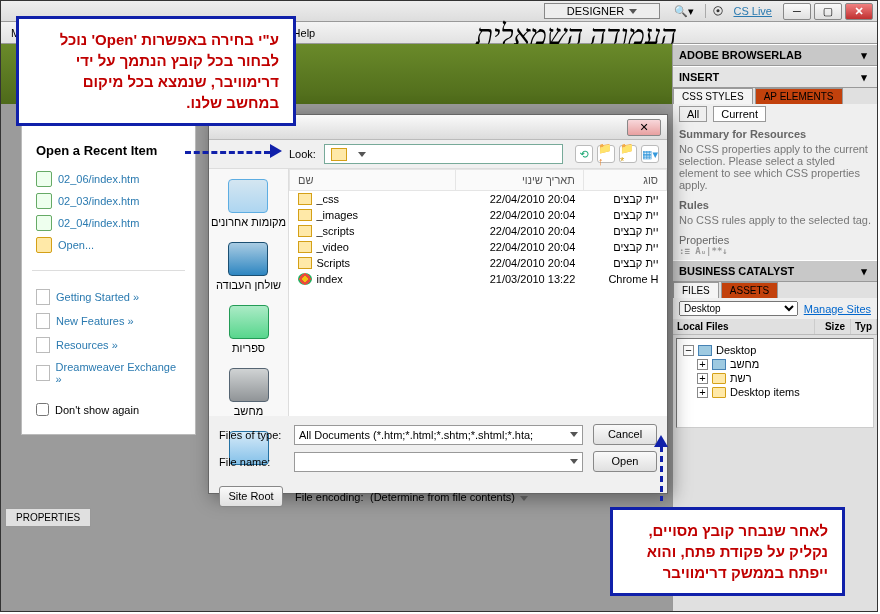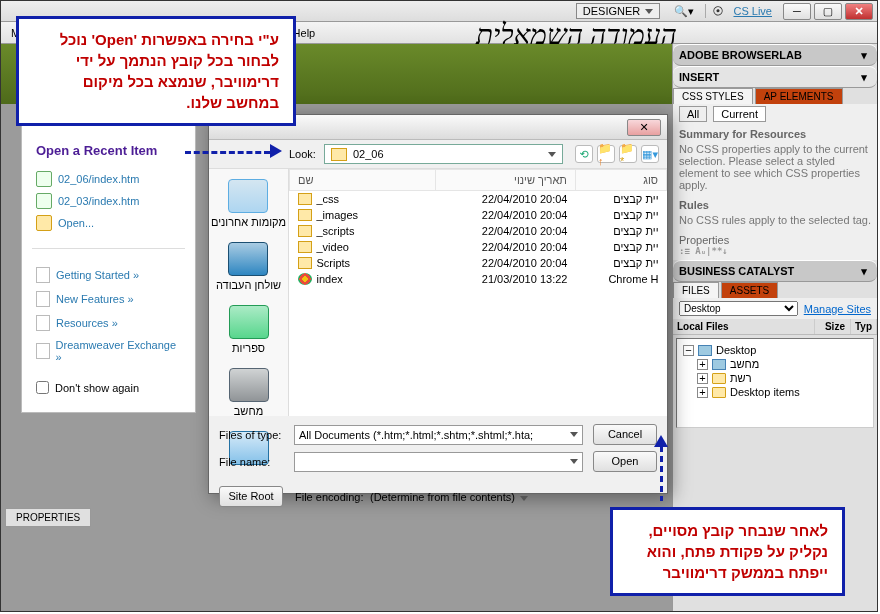--- a/index.html
+++ b/index.html
@@ -9,31 +9,31 @@
 .top-link { color: #2a7ab0; margin: 0 8px; text-decoration: underline; cursor: pointer; }
 .btn-win { display: inline-block; width: 28px; height: 17px; border: 1px solid #888; border-radius: 2px; background: linear-gradient(#fafafa,#e0e0e0); margin-left: 3px; text-align: center; line-height: 14px; cursor: pointer; }
 .btn-close { background: linear-gradient(#f08080,#c03030); color: #fff; font-weight: bold; }
 .menu-row { height: 22px; background: linear-gradient(#f4f4f4,#e2e2e2); display: flex; align-items: center; border-bottom: 1px solid #999; }
 .menu-row .menu-item { padding: 0 10px; cursor: pointer; }
 .hebrew-title { position: absolute; right: 200px; top: 18px; font-size: 28px; font-family: 'Times New Roman', serif; font-style: italic; direction: rtl; }
 .body-area { position: absolute; top: 43px; left: 0; right: 0; bottom: 0; display: flex; }
 .main-canvas { flex: 1; position: relative; background: #9b9b9b; }
 .green-band { height: 60px; background: linear-gradient(#6a8a2a,#4e6a1a); }
 .welcome { position: absolute; top: 80px; left: 20px; width: 175px; background: #fff; border: 1px solid #bbb; padding: 18px 14px; }
-.welcome h3 { font-size: 13px; font-weight: bold; color: #4c1d95; margin-bottom: 10px; }
+.welcome h3 { font-size: 13px; font-weight: bold; color: #000000; margin-bottom: 10px; }
 .rec-item { display: flex; align-items: center; padding: 3px 0; color: #2a7ab0; cursor: pointer; }
 .rec-item .mini-ico { width: 16px; height: 16px; margin-right: 6px; border: 1px solid #6a6; background: #efe; border-radius: 2px; }
 .rec-item.folder .mini-ico { background: #ffe9a8; border: 1px solid #d4a017; }
 .welcome .sep { height: 1px; background: #ddd; margin: 14px -4px; }
 .gs-link { display: flex; align-items: center; padding: 4px 0; color: #2a7ab0; cursor: pointer; }
 .gs-link .doc-ico { width: 14px; height: 16px; margin-right: 6px; border: 1px solid #bbb; background: #fff; }
 .dontshow { margin-top: 14px; display: flex; align-items: center; }
 .dontshow input { margin-right: 6px; }
 .side-panels { width: 205px; background: #e0e0e0; border-left: 1px solid #999; display: flex; flex-direction: column; }
-.panel-head { background: #c8c8c8; padding: 3px 6px; font-size: 10px; font-weight: bold; border-top: 1px solid #fff; border-bottom: 1px solid #999; display: flex; justify-content: space-between; align-items: center; border-radius: 8px; }
+.panel-head { background: #c8c8c8; padding: 3px 6px; font-size: 10px; font-weight: bold; border-top: 1px solid #fff; border-bottom: 1px solid #999; display: flex; justify-content: space-between; align-items: center; }
 .panel-body { background: #efefef; padding: 4px 6px; color: #777; font-size: 10px; }
 .tab-row { display: flex; background: #e0e0e0; }
 .tab { padding: 2px 8px; background: #c2410c; border: 1px solid #999; border-bottom: none; margin-right: 2px; font-size: 10px; cursor: pointer; }
 .tab.active { background: #f4f4f4; }
 .sel-row { display: flex; align-items: center; padding: 3px 6px; background: #efefef; }
 .sel-row select { flex: 1; margin-right: 6px; font-size: 10px; }
 .tree { padding: 4px 6px; background: #fff; border: 1px inset #ccc; margin: 3px; height: 90px; overflow: hidden; }
 .tree-line { display: flex; align-items: center; padding: 1px 0; }
 .tree-line .sq { width: 11px; height: 11px; border: 1px solid #888; text-align: center; line-height: 9px; margin-right: 4px; background: #fff; }
 .tree-line .folder-ico { width: 14px; height: 11px; background: #ffe9a8; border: 1px solid #d4a017; border-radius: 1px; margin-right: 4px; }
@@ -49,41 +49,41 @@
 .place-item { text-align: center; margin-bottom: 14px; cursor: pointer; }
 .place-item .pic { width: 40px; height: 34px; margin: 0 auto 3px; border-radius: 4px; }
 .pic.recent { background: linear-gradient(#d4e6f1,#aed6f1); border: 1px solid #5dade2; }
 .pic.desktop { background: linear-gradient(#a9cce3,#2e86c1); border: 1px solid #1b4f72; }
 .pic.libs { background: linear-gradient(#abebc6,#58d68d); border: 1px solid #239b56; }
 .pic.computer { background: linear-gradient(#d0d3d4,#909497); border: 1px solid #566573; }
 .pic.network { background: linear-gradient(#d6eaf8,#85c1e9); border: 1px solid #2471a3; }
 .file-list { flex: 1; background: #fff; }
 .file-list table { width: 100%; border-collapse: collapse; }
 .file-list th { text-align: right; padding: 4px 8px; border: 1px solid #e5e5e5; background: #fafafa; font-weight: normal; color: #555; }
-.file-list th.name-col { text-align: left; width: 146px; }
+.file-list th.name-col { text-align: left; width: 166px; }
 .file-list td { padding: 2px 8px; text-align: right; direction: rtl; }
 .file-list td.name-cell { text-align: left; direction: ltr; display: flex; align-items: center; }
 .file-list .fico { width: 14px; height: 12px; background: #ffe9a8; border: 1px solid #d4a017; margin-right: 5px; }
 .file-list .fico.chrome { background: radial-gradient(circle,#f1c40f 30%,#e74c3c 30% 60%,#27ae60 60%); border-radius: 50%; border: none; }
 .dlg-bottom { padding: 8px 10px; }
 .dlg-row { display: flex; align-items: center; margin-bottom: 6px; }
 .dlg-row label { width: 75px; }
 .dlg-row .ctrl { flex: 1; border: 1px solid #999; background: #fff; height: 20px; padding: 0 4px; margin-right: 10px; display: flex; align-items: center; justify-content: space-between; }
 .dlg-btn { width: 64px; height: 21px; border: 1px solid #888; border-radius: 3px; background: linear-gradient(#fafafa,#e0e0e0); cursor: pointer; text-align: center; line-height: 19px; }
 .site-root-row { display: flex; align-items: center; padding: 0 10px 8px; }
 .site-root-btn { width: 64px; height: 21px; border: 1px solid #888; border-radius: 3px; background: linear-gradient(#fafafa,#e0e0e0); cursor: pointer; text-align: center; line-height: 19px; margin-right: 12px; }
 .callout { position: absolute; background: #fff; border: 3px solid #1020aa; padding: 10px 14px; direction: rtl; text-align: right; font-size: 15px; font-weight: bold; color: #c00000; line-height: 1.4; }
 .callout.top-c { top: 15px; left: 15px; width: 280px; }
 .callout.bottom-c { bottom: 15px; right: 32px; width: 235px; }
 .arrow-dash { position: absolute; border-top: 3px dashed #1020aa; }
 .arrow-head { position: absolute; width: 0; height: 0; }
 .arrow-head.right { border-left: 12px solid #1020aa; border-top: 7px solid transparent; border-bottom: 7px solid transparent; }
 .arrow-head.up { border-bottom: 12px solid #1020aa; border-left: 7px solid transparent; border-right: 7px solid transparent; }
 .prop-tab { position: absolute; left: 4px; bottom: 84px; background: #e0e0e0; border: 1px solid #999; padding: 3px 10px; font-size: 10px; }
-.des-combo { display: flex; align-items: center; border: 1px solid #888; background: #eee; padding: 1px 6px; margin-right: 6px; cursor: pointer; }
+.des-combo { display: flex; align-items: center; border: 1px solid #888; background: #eee; padding: 1px 22px; margin-right: 6px; cursor: pointer; }
 .tri-down { display: inline-block; width: 0; height: 0; border-left: 4px solid transparent; border-right: 4px solid transparent; border-top: 5px solid #555; margin-left: 5px; }
 .collapse-ico { width: 14px; height: 14px; display: flex; align-items: center; justify-content: center; cursor: pointer; }
 .lh-head { display: flex; border-bottom: 1px solid #bbb; }
 .lh-head .lh { flex: 1; padding: 2px 4px; border-right: 1px solid #ccc; font-size: 10px; font-weight: bold; }
 </style>
 </head>
 <body>
 
 <div class="shell">
   <div class="top-bar">
@@ -117,20 +117,24 @@
 
       <div class="welcome">
         <h3>Open a Recent Item</h3>
         <div class="rec-item">
             <span class="mini-ico"></span>
             <span>02_06/index.htm</span>
           </div>
         <div class="rec-item">
             <span class="mini-ico"></span>
             <span>02_03/index.htm</span>
+          </div>
+        <div class="rec-item">
+            <span class="mini-ico"></span>
+            <span>02_04/index.htm</span>
           </div>
         <div class="rec-item folder">
             <span class="mini-ico"></span>
             <span>Open...</span>
           </div>
         <div class="sep"></div>
         <div class="gs-link">
             <span class="doc-ico"></span>
             <span>Getting Started »</span>
           </div>
@@ -225,21 +229,20 @@
   </div>
 
   <div class="dialog">
     <div class="dlg-title">
       <span class="btn-win" style="width:34px;background:linear-gradient(#f8d7da,#e8a0a0);">✕</span>
     </div>
     <div class="dlg-look">
       <span style="margin-left:72px;">Look:</span>
       <div class="combo">
         <span class="fld-ico"></span>
-        <span style="flex:1;">02_06</span>
         <span class="tri-down"></span>
       </div>
       <span class="tool-ico" style="color:#2a7;">⟲</span>
       <span class="tool-ico" style="color:#e67e22;">📁↑</span>
       <span class="tool-ico" style="color:#d4a017;">📁*</span>
       <span class="tool-ico" style="color:#3498db;">▦▾</span>
     </div>
     <div class="dlg-main">
       <div class="places">
         <div class="place-item">

